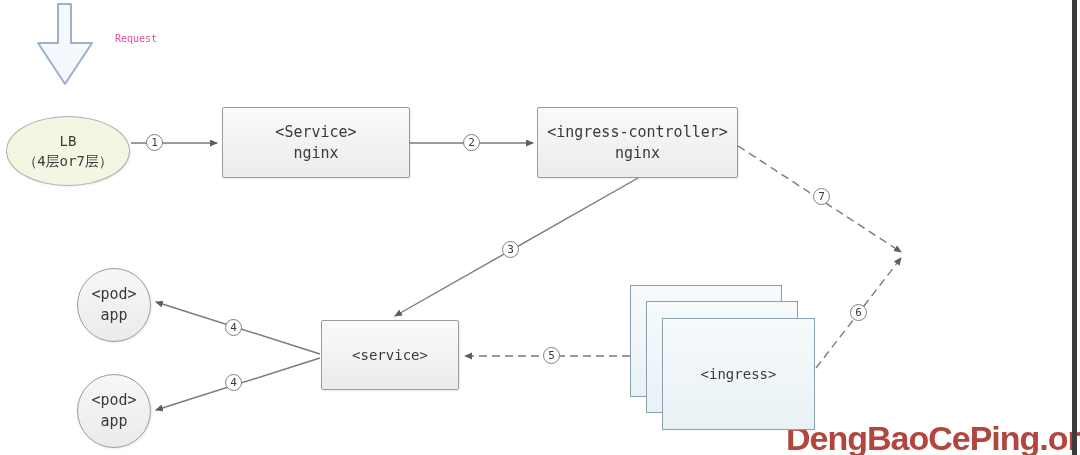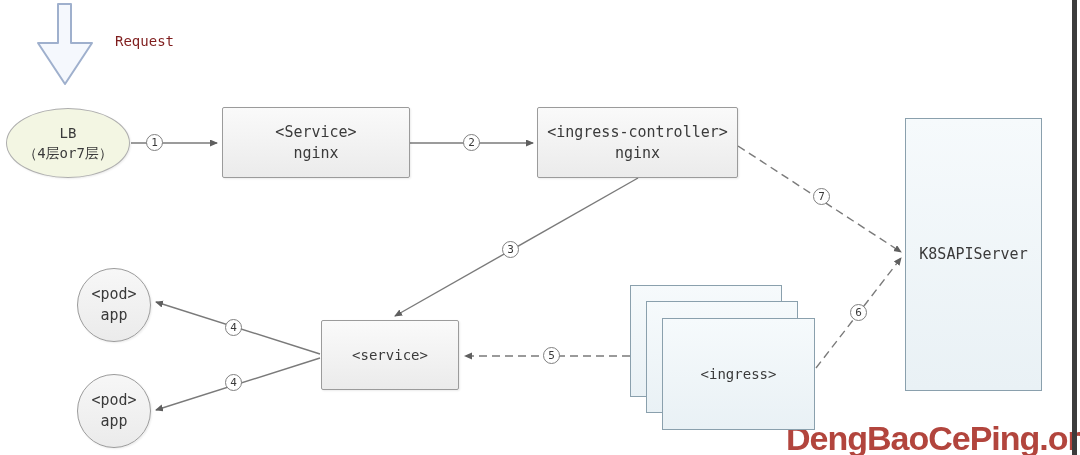--- a/index.html
+++ b/index.html
@@ -38,34 +38,34 @@
     background:#f3f6e3;
     border:1.5px solid #aeaeae;border-radius:50%;
     box-shadow:1px 1px 2px rgba(0,0,0,0.08);
     font-size:14px;line-height:20px;
   }
   .circlenode{
     background:linear-gradient(180deg,#f7f7f7 0%,#ebebeb 100%);
     border:1.5px solid #9b9b9b;border-radius:50%;
     box-shadow:1px 1px 2px rgba(0,0,0,0.08);
   }
-  #node-lb{left:6px;top:108px;width:124px;height:70px;}
+  #node-lb{left:6px;top:116px;width:124px;height:70px;}
   #node-service-nginx{left:222px;top:107px;width:188px;height:71px;}
   #node-ingress-controller{left:537px;top:107px;width:201px;height:71px;}
   #node-k8s{left:905px;top:118px;width:137px;height:273px;}
   #node-pod-top{left:77px;top:268px;width:74px;height:74px;}
   #node-pod-bottom{left:77px;top:374px;width:74px;height:74px;}
   #node-service-app{left:321px;top:320px;width:138px;height:70px;font-size:14px;}
   .stackbox{position:absolute;box-sizing:border-box;text-align:right;}
   #ingress-back{left:630px;top:285px;width:152px;height:112px;z-index:2;}
   #ingress-mid{left:646px;top:301px;width:152px;height:112px;z-index:2;}
   #ingress-front{left:662px;top:318px;width:153px;height:112px;z-index:2;font-size:14px;line-height:20px;}
   .request-label{
     position:absolute;left:115px;top:33px;z-index:2;
-    font-size:14px;color:#7f1d1d;
+    font-size:10px;color:#ec4899;
   }
   .badge{
     position:absolute;z-index:3;
     width:17px;height:17px;box-sizing:border-box;
     background:#ffffff;border:1px solid #808080;border-radius:50%;
     display:flex;align-items:center;justify-content:center;
     font-size:11px;line-height:11px;color:#3a3a3a;
   }
   #badge-1{left:146px;top:134px;}
   #badge-2{left:463px;top:134px;}
@@ -122,23 +122,20 @@
   <div class="node graybox" id="node-service-nginx">
     <div>&lt;Service&gt;</div>
     <div>nginx</div>
   </div>
 
   <div class="node graybox" id="node-ingress-controller">
     <div>&lt;ingress-controller&gt;</div>
     <div>nginx</div>
   </div>
 
-  <div class="node bluebox" id="node-k8s">
-    <div>K8SAPIServer</div>
-  </div>
 
   <div class="node circlenode" id="node-pod-top">
     <div>&lt;pod&gt;</div>
     <div>app</div>
   </div>
   <div class="node circlenode" id="node-pod-bottom">
     <div>&lt;pod&gt;</div>
     <div>app</div>
   </div>
 

